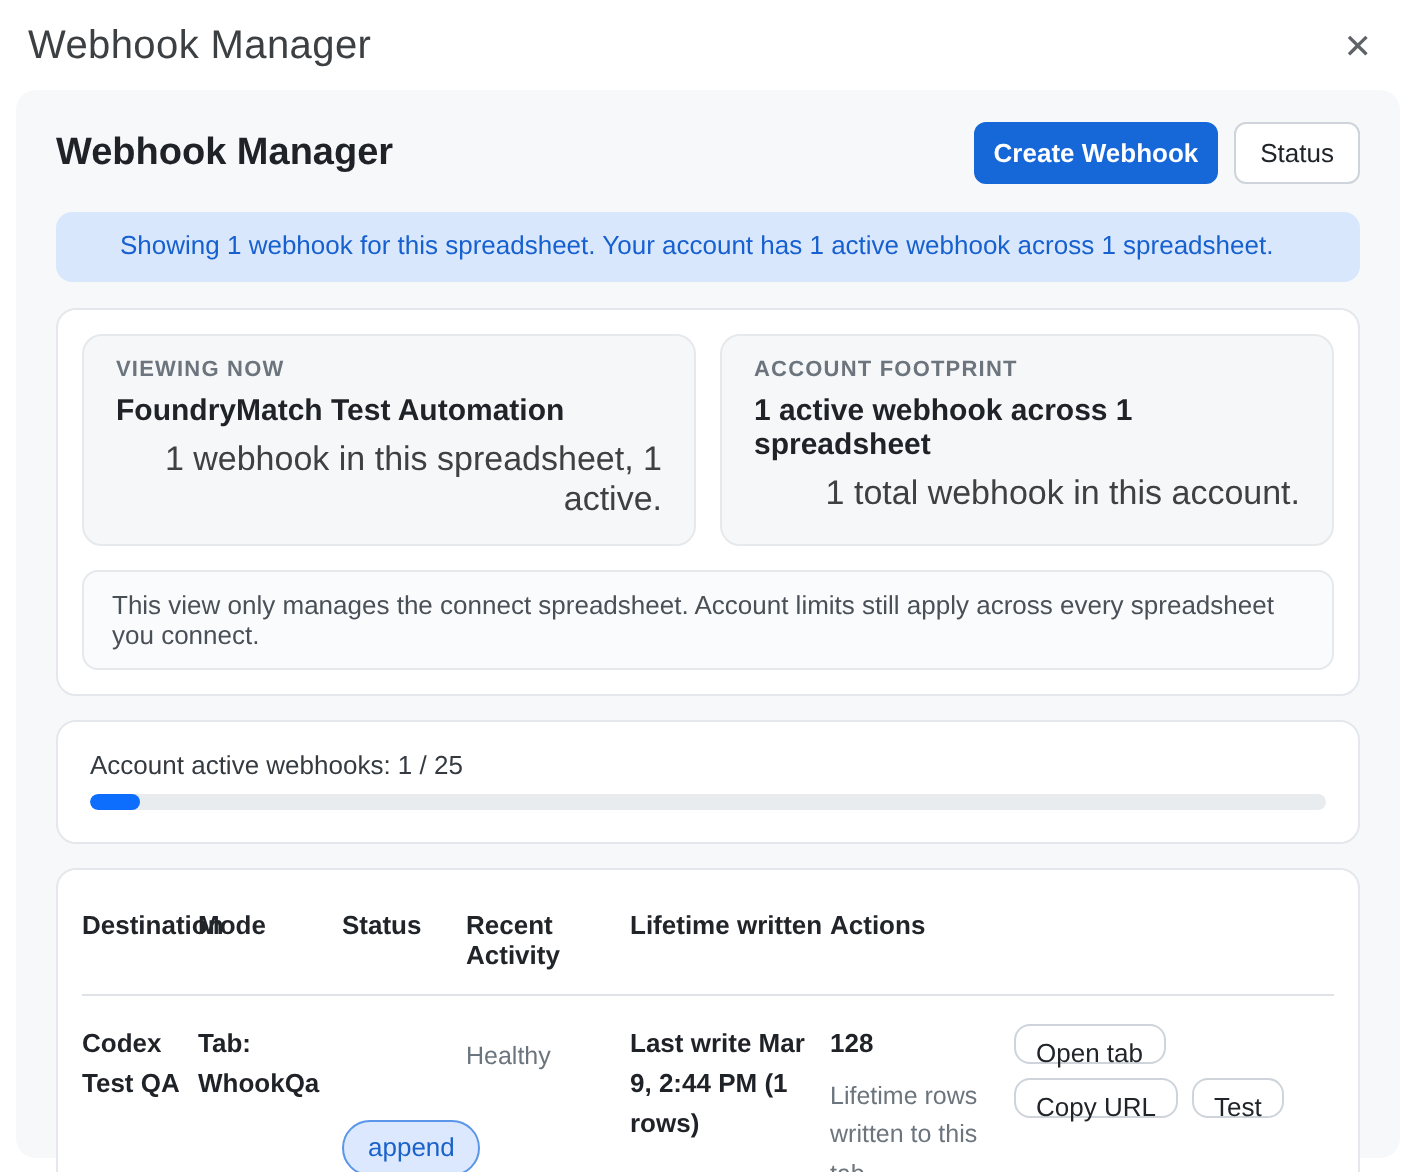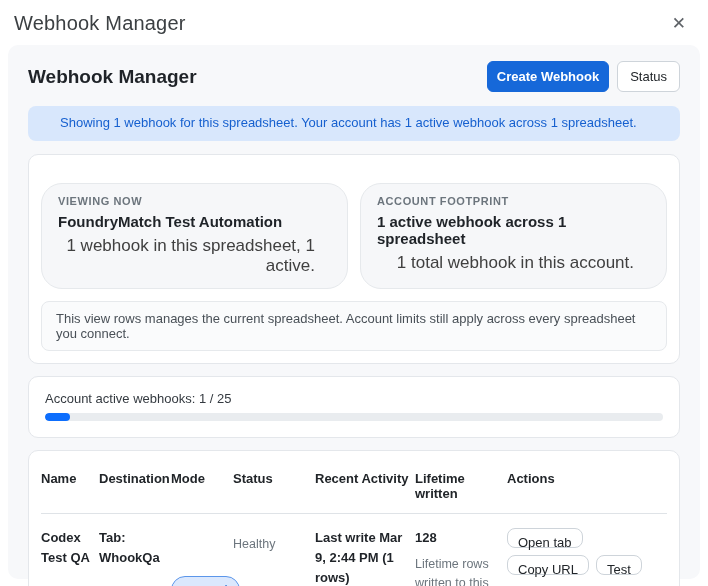--- a/index.html
+++ b/index.html
@@ -42,23 +42,22 @@
     border-radius: 8px; padding: 8px 32px; font-size: 13px; line-height: 1.45;
   }
 
   
   .summary-wrap {
     margin-top: 13px; background: #ffffff; border: 1px solid #e4e7eb;
     border-radius: 10px; padding: 12px;
   }
   .summary-grid { display: grid; grid-template-columns: 1fr 1fr; gap: 12px; }
   .summary-card {
-    background: #f6f7f9; border: 1px solid #e6e9ec; border-radius: 21px;
-    padding: 11px 32px 12px 16px;
-    margin-top: 16px;
+    background: #f6f7f9; border: 1px solid #e6e9ec; border-radius: 10px;
+    padding: 11px 16px 12px 16px;
   }
   .summary-label {
     font-size: 11px; font-weight: 700; color: #6c757d; letter-spacing: .6px;
   }
   .summary-title { font-size: 15px; font-weight: 700; color: #1f2328; margin-top: 6px; }
   .summary-sub { font-size: 17px; color: #404040; margin-top: 6px; text-align: right; }
   .summary-note {
     margin-top: 12px; background: #fafbfc; border: 1px solid #e6e9ec;
     border-radius: 8px; padding: 9px 14px; font-size: 13px; color: #495057;
   }
@@ -128,35 +127,34 @@
         <div class="summary-label">VIEWING NOW</div>
         <div class="summary-title">FoundryMatch Test Automation</div>
         <div class="summary-sub">1 webhook in this spreadsheet, 1 active.</div>
       </div>
       <div class="summary-card">
         <div class="summary-label">ACCOUNT FOOTPRINT</div>
         <div class="summary-title">1 active webhook across 1 spreadsheet</div>
         <div class="summary-sub">1 total webhook in this account.</div>
       </div>
     </div>
-    <div class="summary-note">This view rows manages the current spreadsheet. Account limits still apply across every spreadsheet you connect.</div>
+    <div class="summary-note">This view only manages the connect spreadsheet. Account limits still apply across every spreadsheet you connect.</div>
   </div>
 
   <div class="usage-card">
     <div class="usage-row">
       <div class="usage-label">Account active webhooks: 1 / 25</div>
       <div class="progress-track">
         <div class="progress-fill" style="width: 4%;"></div>
       </div>
     </div>
   </div>
 
   <div class="table-card">
     <div class="tbl-grid tbl-header">
-      <div class="th">Name</div>
       <div class="th">Destination</div>
       <div class="th">Mode</div>
       <div class="th">Status</div>
       <div class="th">Recent Activity</div>
       <div class="th">Lifetime written</div>
       <div class="th">Actions</div>
     </div>
 
     <div class="tbl-grid tbl-row">
 

